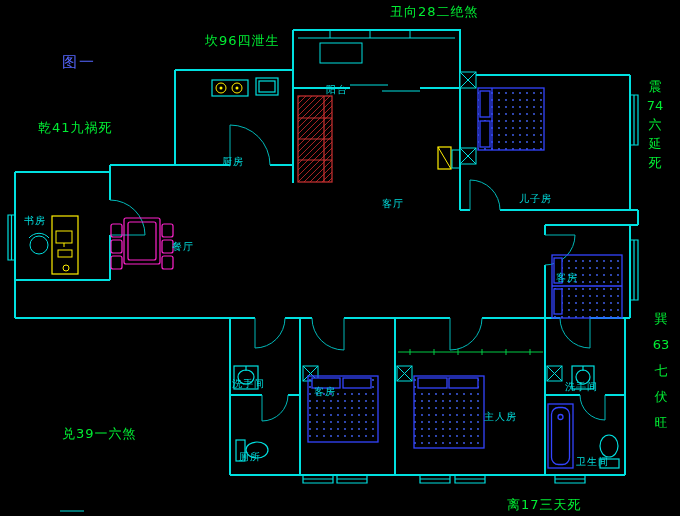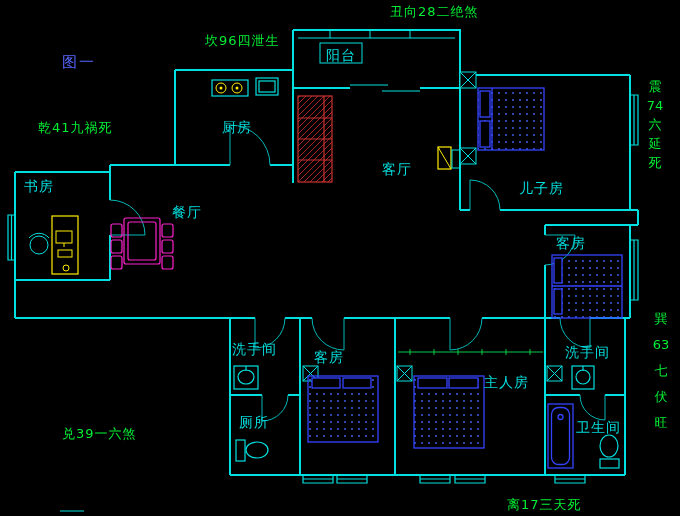--- a/index.html
+++ b/index.html
@@ -4,21 +4,21 @@
 <style>
   html,body{margin:0;padding:0;background:#000;}
   .screen{
     position:relative;width:680px;height:516px;background:#000;overflow:hidden;
     font-family:"DejaVu Sans",sans-serif;
   }
   .screen svg{position:absolute;left:0;top:0;}
   .lbl{position:absolute;white-space:nowrap;}
   .fs{color:#00ee33;font-size:13px;letter-spacing:1px;}
   .fig{color:#5566ff;font-size:15px;letter-spacing:2px;}
-  .rm{color:#00dddd;font-size:14px;letter-spacing:1px;}
+  .rm{color:#00dddd;font-size:10px;letter-spacing:1px;margin-top:36px;}
   .vcol{position:absolute;display:flex;flex-direction:column;color:#00ee33;
         font-size:13px;width:22px;text-align:center;}
   .vcol-a span{line-height:19px;}
   .vcol-b span{line-height:26px;}
 </style>
 </head>
 <body>
 
 <div class="screen">
 
@@ -220,21 +220,21 @@
     <span>巽</span>
     <span>63</span>
     <span>七</span>
     <span>伏</span>
     <span>旺</span>
   </div>
 
   <div class="lbl rm" style="left:326px;top:47px">阳台</div>
   <div class="lbl rm" style="left:222px;top:119px">厨房</div>
   <div class="lbl rm" style="left:382px;top:161px">客厅</div>
-  <div class="lbl rm" style="left:519px;top:180px">儿子房</div>
+  <div class="lbl rm" style="left:519px;top:156px">儿子房</div>
   <div class="lbl rm" style="left:24px;top:178px">书房</div>
   <div class="lbl rm" style="left:172px;top:204px">餐厅</div>
   <div class="lbl rm" style="left:556px;top:235px">客房</div>
   <div class="lbl rm" style="left:232px;top:341px">洗手间</div>
   <div class="lbl rm" style="left:314px;top:349px">客房</div>
   <div class="lbl rm" style="left:484px;top:374px">主人房</div>
   <div class="lbl rm" style="left:565px;top:344px">洗手间</div>
   <div class="lbl rm" style="left:239px;top:414px">厕所</div>
   <div class="lbl rm" style="left:576px;top:419px">卫生间</div>
 

